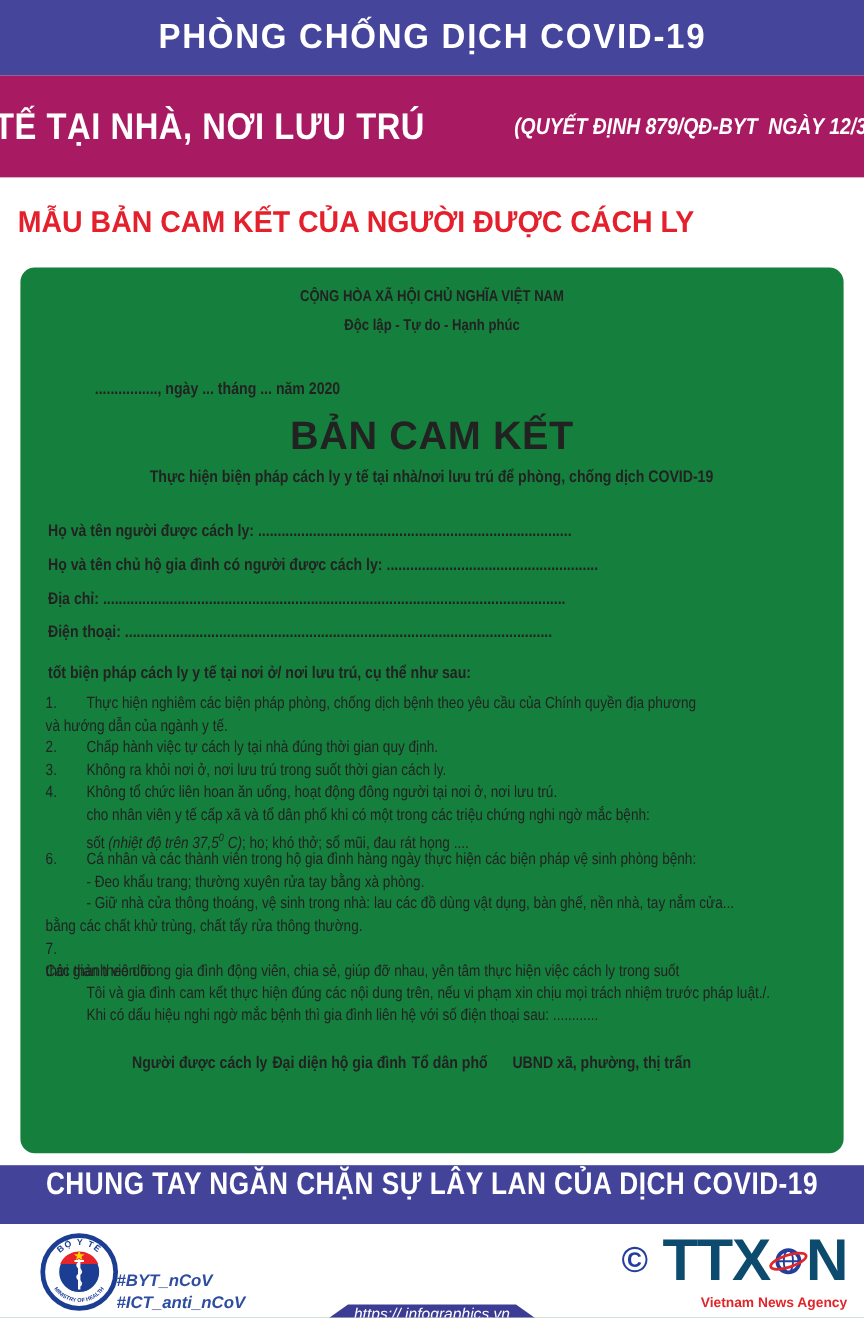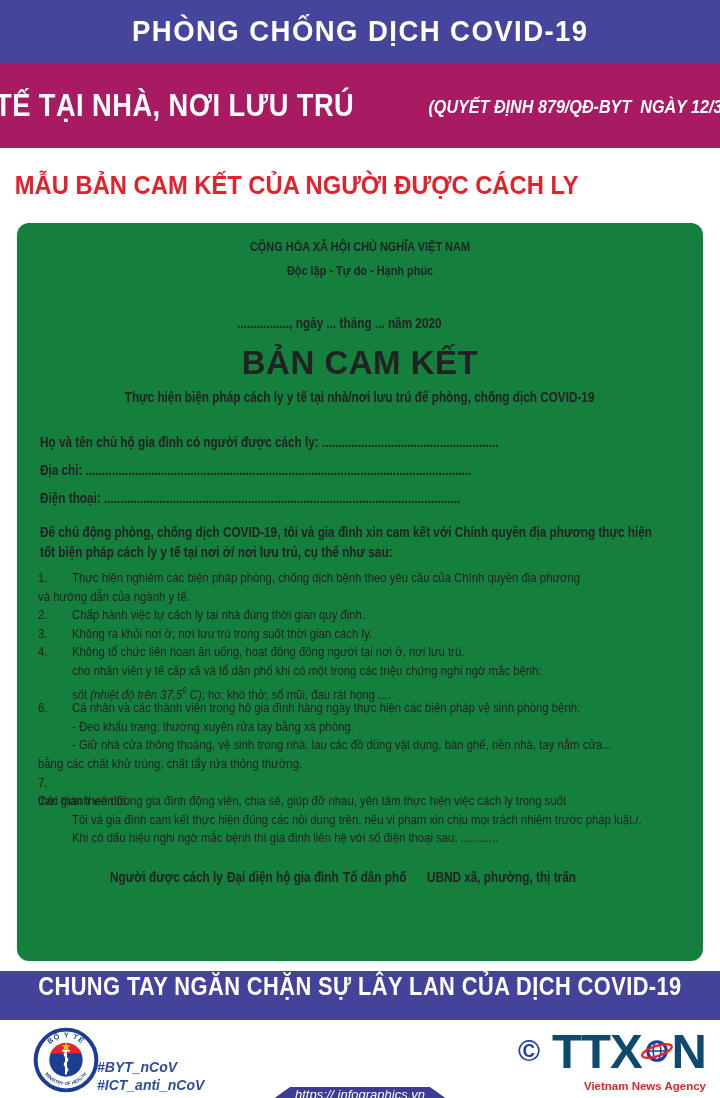--- a/index.html
+++ b/index.html
@@ -19,21 +19,21 @@
   .band2 .t1{--sx:.88;font-size:31px;font-weight:bold;color:#fff;letter-spacing:.5px;}
   .band2 .t2{--sx:.85;font-size:19px;font-weight:bold;font-style:italic;color:#fff;margin-top:3px;}
   .section-title-wrap{height:75px;display:flex;align-items:center;justify-content:flex-start;background:#fff;}
   .section-title-wrap .cx{--sx:.95;font-size:25px;font-weight:bold;color:#e4202c;}
 
   
   .card{box-sizing:border-box;width:686px;height:738px;margin:0 17px;background:#15803d;
         border-radius:12px;padding:16px 23px;overflow:hidden;}
   .motto{text-align:center;font-weight:bold;font-size:13px;}
   .motto.m2{margin-top:9px;}
-  .date-line{margin-top:37px;text-align:center;padding-right:80px;font-weight:bold;font-size:14px;}
+  .date-line{margin-top:37px;text-align:left;padding-right:80px;font-weight:bold;font-size:14px;}
   .doc-title{margin:13px 0 0;text-align:center;font-size:33px;font-weight:bold;letter-spacing:.5px;}
   .doc-title .cx{--sx:1;}
   .doc-subtitle{margin-top:7px;text-align:center;font-weight:bold;font-size:14px;}
   .fields{margin-top:29px;}
   .field{height:28px;font-weight:bold;font-size:14px;}
   .intro{margin-top:4px;font-weight:bold;font-size:14px;line-height:20px;}
   .list{margin-top:7px;margin-left:-2px;font-size:13.5px;line-height:18.6px;}
   .ln{height:18.6px;}
   .ln .num{display:inline-block;width:34px;}
   .ln.t{margin-left:34px;}
@@ -95,27 +95,27 @@
     </div>
 
     <div class="doc-title">
       <span class="cx cx-c">BẢN CAM KẾT</span>
     </div>
     <div class="doc-subtitle">
       <span class="cx cx-c">Thực hiện biện pháp cách ly y tế tại nhà/nơi lưu trú để phòng, chống dịch COVID-19</span>
     </div>
 
     <div class="fields">
+      <div class="field"><span class="cx">Họ và tên người được cách ly: ................................................................................</span></div>
       <div class="field"><span class="cx">Họ và tên chủ hộ gia đình có người được cách ly: ......................................................</span></div>
       <div class="field"><span class="cx">Địa chỉ: ......................................................................................................................</span></div>
       <div class="field"><span class="cx">Điện thoại: .............................................................................................................</span></div>
     </div>
 
     <div class="intro">
-      <div><span class="cx">Để chủ động phòng, chống dịch COVID-19, tôi và gia đình xin cam kết với Chính quyền địa phương thực hiện</span></div>
       <div><span class="cx">tốt biện pháp cách ly y tế tại nơi ở/ nơi lưu trú, cụ thể như sau:</span></div>
     </div>
 
     <div class="list">
       <div class="ln"><span class="num cx">1.</span><span class="cx">Thực hiện nghiêm các biện pháp phòng, chống dịch bệnh theo yêu cầu của Chính quyền địa phương</span></div>
       <div class="ln"><span class="cx">và hướng dẫn của ngành y tế.</span></div>
       <div class="ln"><span class="num cx">2.</span><span class="cx">Chấp hành việc tự cách ly tại nhà đúng thời gian quy định.</span></div>
       <div class="ln"><span class="num cx">3.</span><span class="cx">Không ra khỏi nơi ở, nơi lưu trú trong suốt thời gian cách ly.</span></div>
       <div class="ln"><span class="num cx">4.</span><span class="cx">Không tổ chức liên hoan ăn uống, hoạt động đông người tại nơi ở, nơi lưu trú.</span></div>
       <div class="ln t"><span class="cx">cho nhân viên y tế cấp xã và tổ dân phố khi có một trong các triệu chứng nghi ngờ mắc bệnh:</span></div>

